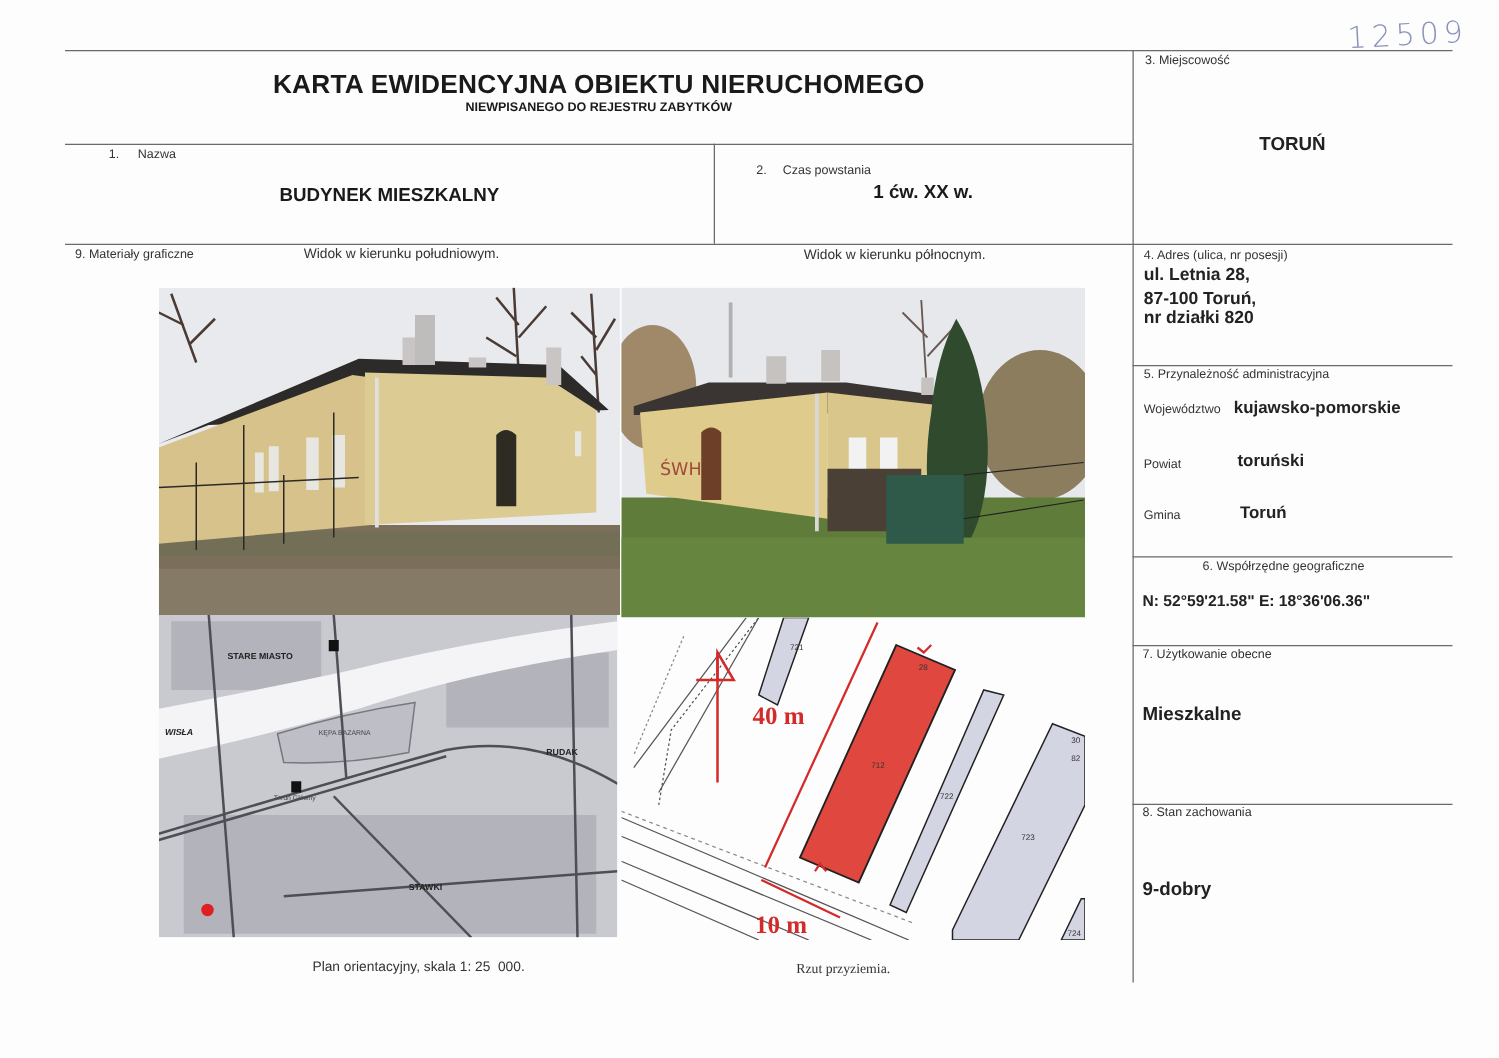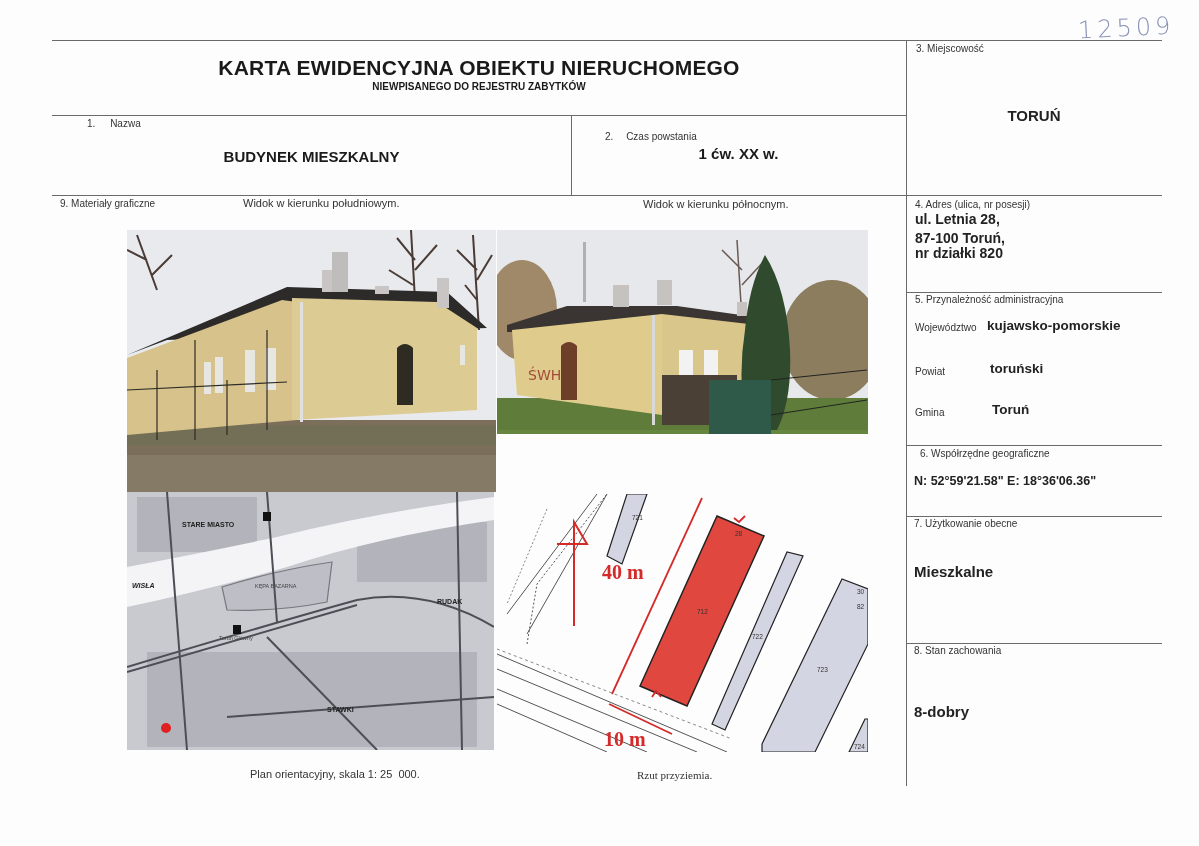--- a/index.html
+++ b/index.html
@@ -57,28 +57,28 @@
 <div class="rval" style="left:915px; top:245px;">nr działki 820</div>
 
 <div class="rsmall" style="left:915px; top:294px;">5. Przynależność administracyjna</div>
 <div class="rsmall" style="left:915px; top:322px;">Województwo</div>
 <div class="rval" style="left:987px; top:318px; font-size:13.5px;">kujawsko-pomorskie</div>
 <div class="rsmall" style="left:915px; top:366px;">Powiat</div>
 <div class="rval" style="left:990px; top:361px; font-size:13.5px;">toruński</div>
 <div class="rsmall" style="left:915px; top:407px;">Gmina</div>
 <div class="rval" style="left:992px; top:402px; font-size:13.5px;">Toruń</div>
 
-<div class="rsmall" style="left:872px; top:448px;padding-left:48px;">6. Współrzędne geograficzne</div>
+<div class="rsmall" style="left:914px; top:448px;padding-left:48px;">6. Współrzędne geograficzne</div>
 <div class="rval" style="left:914px; top:474px; font-size:12.5px;">N: 52°59'21.58" E: 18°36'06.36"</div>
 
 <div class="rsmall" style="left:914px; top:518px;">7. Użytkowanie obecne</div>
 <div class="rval" style="left:914px; top:563px; font-size:15px;">Mieszkalne</div>
 
 <div class="rsmall" style="left:914px; top:645px;">8. Stan zachowania</div>
-<div class="rval" style="left:914px; top:703px; font-size:15px;">8-dobry</div>
+<div class="rval" style="left:914px; top:703px; font-size:15px;">9-dobry</div>
 
 <div class="label" style="left:60px; top:198px;">9. Materiały graficzne</div>
 <div class="caption" style="left:243px; top:197px;">Widok w kierunku południowym.</div>
 <div class="caption" style="left:643px; top:198px;">Widok w kierunku północnym.</div>
 
 <div class="photo" style="left:127px; top:230px; width:369px; height:262px;">
   <svg width="369" height="262" viewBox="0 0 369 262">
     <rect width="369" height="262" fill="#e9eaee"></rect>
 
     <rect x="0" y="190" width="369" height="72" fill="#7b6f5c"></rect>
@@ -115,21 +115,21 @@
     <g stroke="#2c2a26" stroke-width="1.2">
       <line x1="0" y1="160" x2="160" y2="152"></line>
       <line x1="30" y1="140" x2="30" y2="210"></line>
       <line x1="68" y1="110" x2="68" y2="210"></line>
       <line x1="100" y1="150" x2="100" y2="205"></line>
       <line x1="140" y1="100" x2="140" y2="200"></line>
     </g>
   </svg>
 </div>
 
-<div class="photo" style="left:497px; top:230px; width:371px; height:204px;">
+<div class="photo" style="left:497px; top:230px; width:371px; height:264px;">
   <svg width="371" height="264" viewBox="0 0 371 264">
     <rect width="371" height="264" fill="#e7e8ec"></rect>
 
     <ellipse cx="25" cy="80" rx="35" ry="50" fill="#8e7048" opacity="0.8"></ellipse>
     <ellipse cx="335" cy="110" rx="50" ry="60" fill="#7a6a44" opacity="0.85"></ellipse>
     <g stroke="#6a5a52" stroke-width="1.5" fill="none">
       <path d="M240 10 L245 90 M245 40 L225 20 M245 55 L268 30"></path>
     </g>
 
     <rect x="86" y="12" width="3" height="60" fill="#b0b0b0"></rect>

